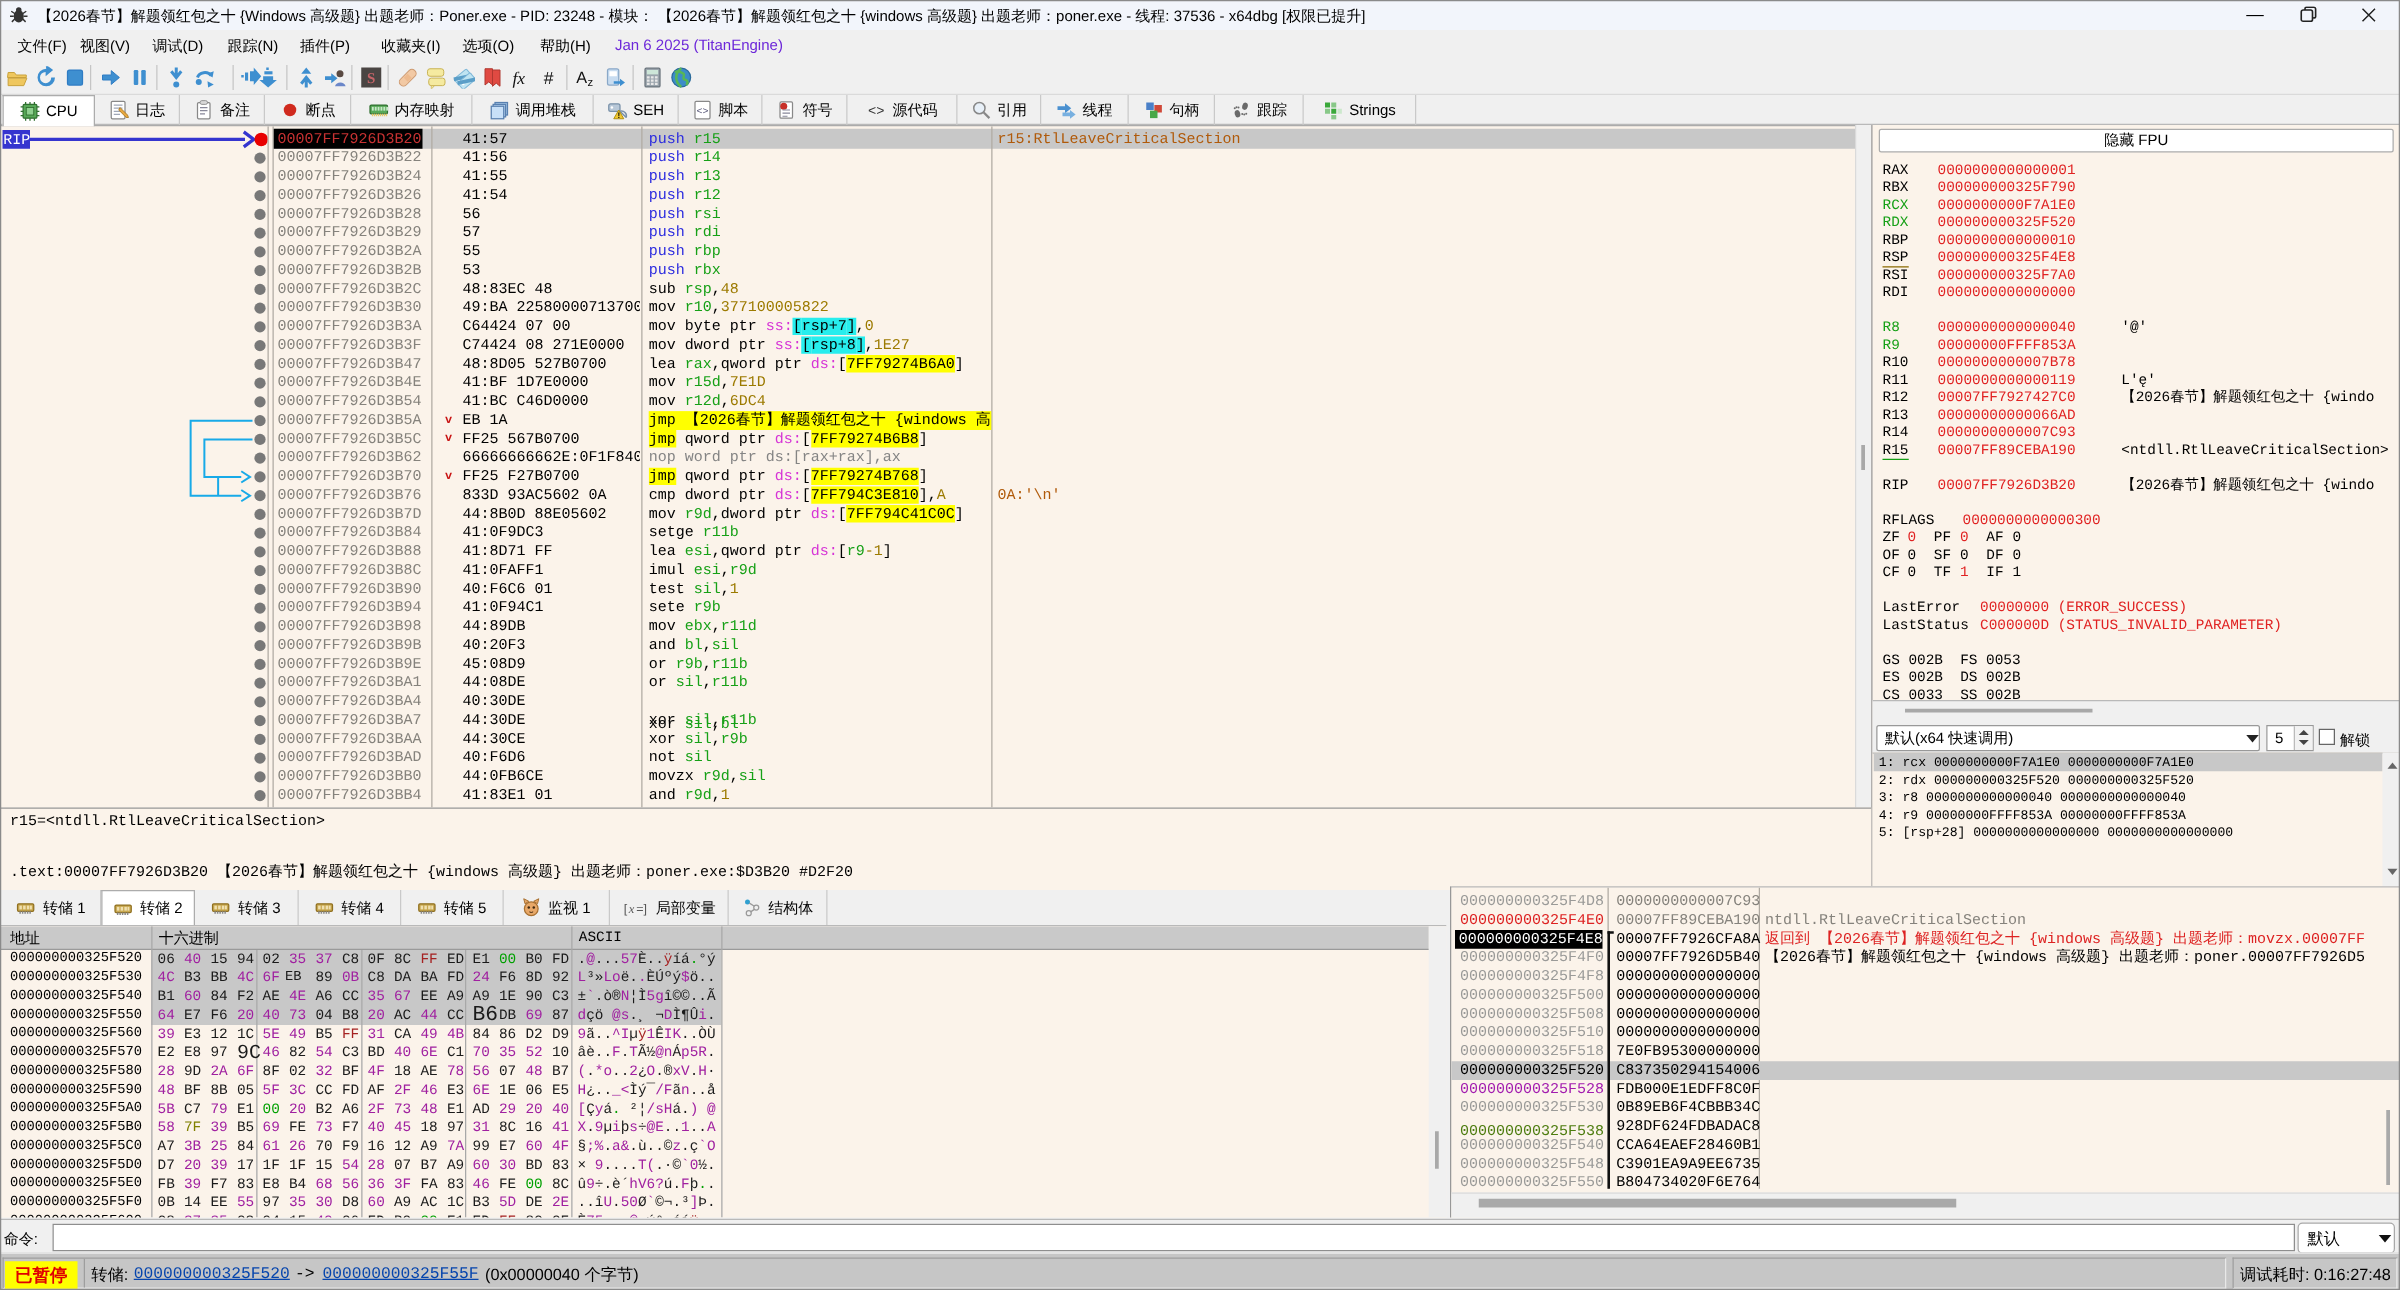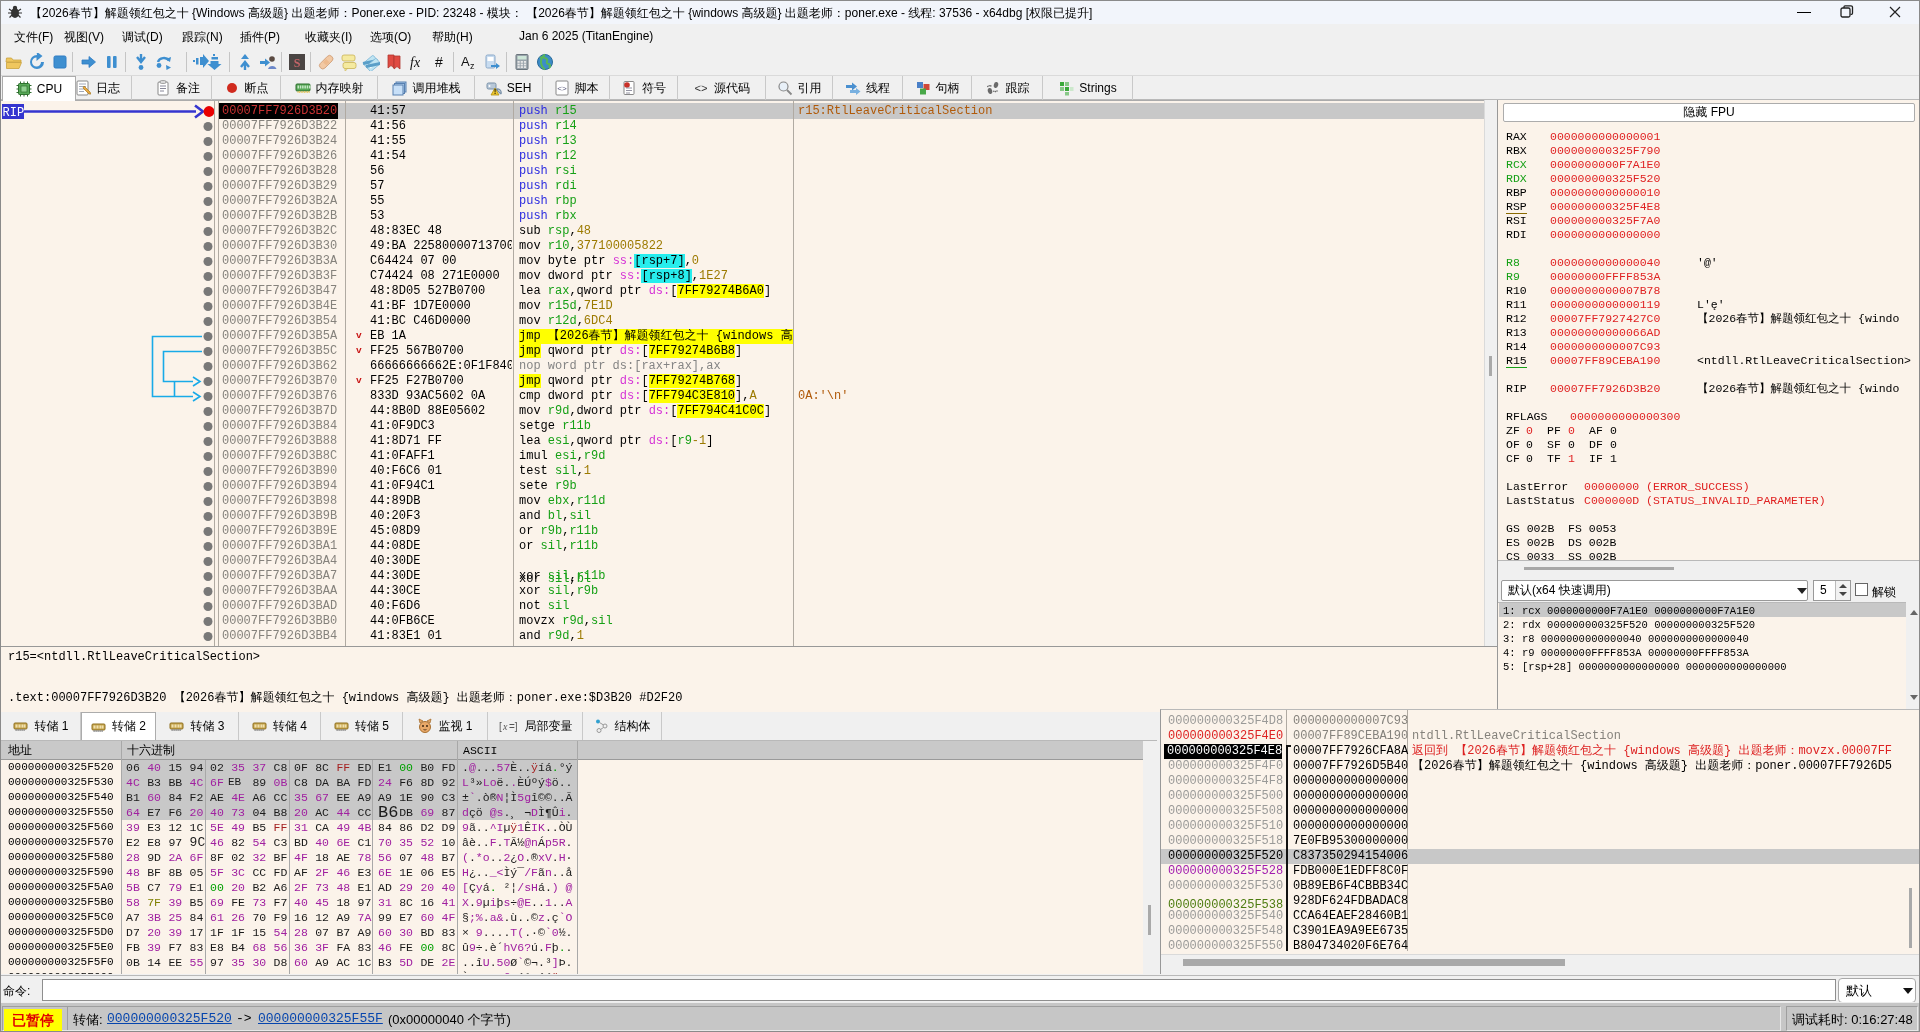--- a/index.html
+++ b/index.html
@@ -71,21 +71,21 @@
 </div>
 <div id="menu" class="abs">
 <span style="left:14px">文件(F)</span>
 <span style="left:64px">视图(V)</span>
 <span style="left:122px">调试(D)</span>
 <span style="left:182px">跟踪(N)</span>
 <span style="left:240px">插件(P)</span>
 <span style="left:305px">收藏夹(I)</span>
 <span style="left:370px">选项(O)</span>
 <span style="left:432px">帮助(H)</span>
-<span style="left:519px;color:#000000">Jan 6 2025 (TitanEngine)</span>
+<span style="left:492px;color:#6d28d9">Jan 6 2025 (TitanEngine)</span>
 </div>
 <div id="toolbar" class="abs">
 <svg class="abs" style="left:5px;top:5px" width="18" height="18" viewBox="0 0 18 18">
       <path d="M1.5 5 h5 l1.5 2 h8 v2 h-15 z M1.5 9.5 h15 l-2.5 6 h-12.5 z" fill="#EFC75E" stroke="#C9A23D" stroke-width="0.8"></path>
     </svg>
 <svg class="abs" style="left:28px;top:5px" width="18" height="18" viewBox="0 0 18 18">
       <path d="M9 2 a7 7 0 1 0 7 7 h-3 a4.5 4.5 0 1 1 -4.5 -4.5 v3.5 l6-5 -6-4.5 z" fill="#3E8FD0"></path>
     </svg>
 <svg class="abs" style="left:51px;top:5px" width="18" height="18" viewBox="0 0 18 18">
       <rect x="3" y="3" width="12" height="12" rx="1.5" fill="#3E8FD0" stroke="#2F7CC4"></rect>
@@ -204,21 +204,21 @@
 <div class="tab sel" style="left:2px;width:74px">
       <svg width="16" height="16" viewBox="0 0 16 16">
         <rect x="2.5" y="2.5" width="11" height="11" rx="1" fill="#57A857" stroke="#2F6F2F"></rect>
         <rect x="5" y="5" width="6" height="6" fill="#8FD08F" stroke="#2F6F2F" stroke-width="0.7"></rect>
         <g stroke="#2F6F2F" stroke-width="1">
           <path d="M4.5 0.5 v2 M8 0.5 v2 M11.5 0.5 v2 M4.5 13.5 v2 M8 13.5 v2 M11.5 13.5 v2 M0.5 4.5 h2 M0.5 8 h2 M0.5 11.5 h2 M13.5 4.5 h2 M13.5 8 h2 M13.5 11.5 h2"></path>
         </g>
       </svg>
       <span>CPU</span>
     </div>
-<div class="tab" style="left:64px;width:68px">
+<div class="tab" style="left:76px;width:68px">
       <svg width="16" height="16" viewBox="0 0 16 16">
         <rect x="2" y="1" width="11" height="14" rx="1" fill="#FFF" stroke="#888"></rect>
         <path d="M4 4 h7 M4 6.5 h7 M4 9 h7 M4 11.5 h5" stroke="#A0A8B8" stroke-width="1"></path>
         <path d="M8 8 l6 6 2 0 -1 -2 -6 -6 z" fill="#E8A840" stroke="#A87820" stroke-width="0.7"></path>
       </svg>
       <span>日志</span>
     </div>
 <div class="tab" style="left:144px;width:68px">
       <svg width="16" height="16" viewBox="0 0 16 16">
         <rect x="3" y="2" width="10" height="13" rx="1" fill="#FFF" stroke="#888"></rect>
@@ -838,21 +838,21 @@
     <span class="abs row hex-p" style="left:357.6px;top:79px;font-size:11.5px">4B</span>
     <span class="abs row hex-k" style="left:378.0px;top:79px;font-size:11.5px">84</span>
     <span class="abs row hex-k" style="left:399.2px;top:79px;font-size:11.5px">86</span>
     <span class="abs row hex-k" style="left:420.4px;top:79px;font-size:11.5px">D2</span>
     <span class="abs row hex-k" style="left:441.6px;top:79px;font-size:11.5px">D9</span>
 <div class="abs row" style="left:462px;top:79px;font-size:11.5px"><span class="hex-p">9</span><span class="hex-k">ã</span><span class="hex-k">.</span><span class="hex-k">.</span><span class="hex-p">^</span><span class="hex-p">I</span><span class="hex-k">µ</span><span class="hex-r">ÿ</span><span class="hex-p">1</span><span class="hex-k">Ê</span><span class="hex-p">I</span><span class="hex-p">K</span><span class="hex-k">.</span><span class="hex-k">.</span><span class="hex-k">Ò</span><span class="hex-k">Ù</span></div>
 <span class="abs row" style="left:8px;top:94px;font-size:11px">000000000325F570</span>
 <span class="abs row hex-k" style="left:126.0px;top:94px;font-size:11.5px">E2</span>
     <span class="abs row hex-k" style="left:147.2px;top:94px;font-size:11.5px">E8</span>
     <span class="abs row hex-k" style="left:168.4px;top:94px;font-size:11.5px">97</span>
-    <span class="abs row hex-k" style="left:189.6px;top:94px;font-size:13px">9C</span>
+    <span class="abs row hex-k" style="left:189.6px;top:94px;font-size:16px">9C</span>
     <span class="abs row hex-p" style="left:210.0px;top:94px;font-size:11.5px">46</span>
     <span class="abs row hex-k" style="left:231.2px;top:94px;font-size:11.5px">82</span>
     <span class="abs row hex-p" style="left:252.4px;top:94px;font-size:11.5px">54</span>
     <span class="abs row hex-k" style="left:273.6px;top:94px;font-size:11.5px">C3</span>
     <span class="abs row hex-k" style="left:294.0px;top:94px;font-size:11.5px">BD</span>
     <span class="abs row hex-p" style="left:315.2px;top:94px;font-size:11.5px">40</span>
     <span class="abs row hex-p" style="left:336.4px;top:94px;font-size:11.5px">6E</span>
     <span class="abs row hex-k" style="left:357.6px;top:94px;font-size:11.5px">C1</span>
     <span class="abs row hex-p" style="left:378.0px;top:94px;font-size:11.5px">70</span>
     <span class="abs row hex-p" style="left:399.2px;top:94px;font-size:11.5px">35</span>

